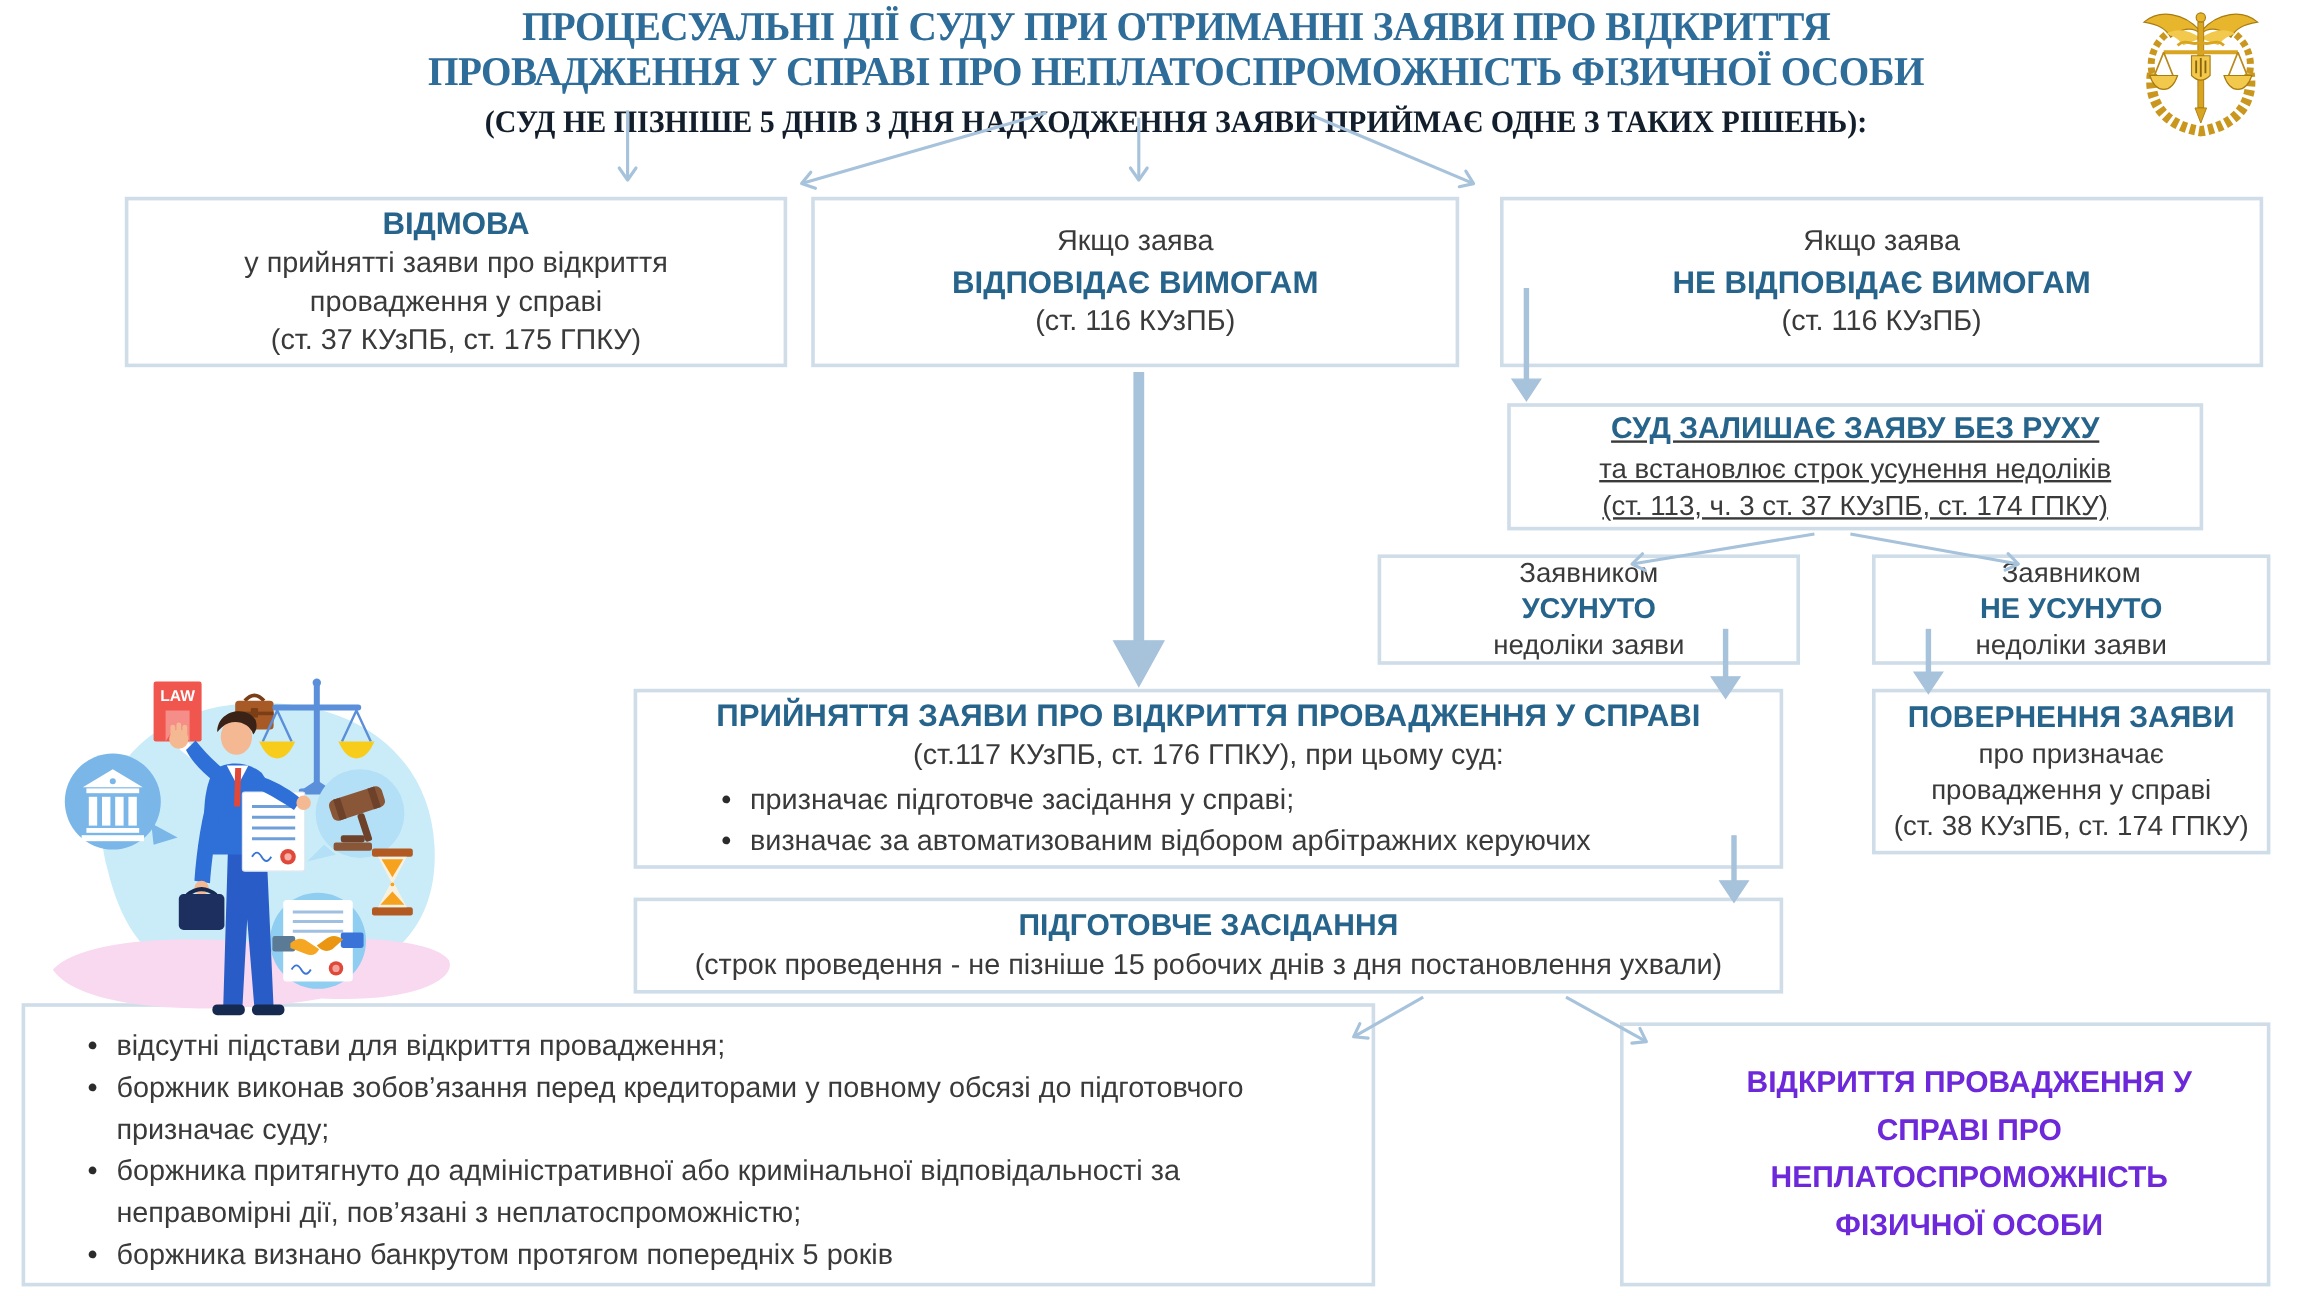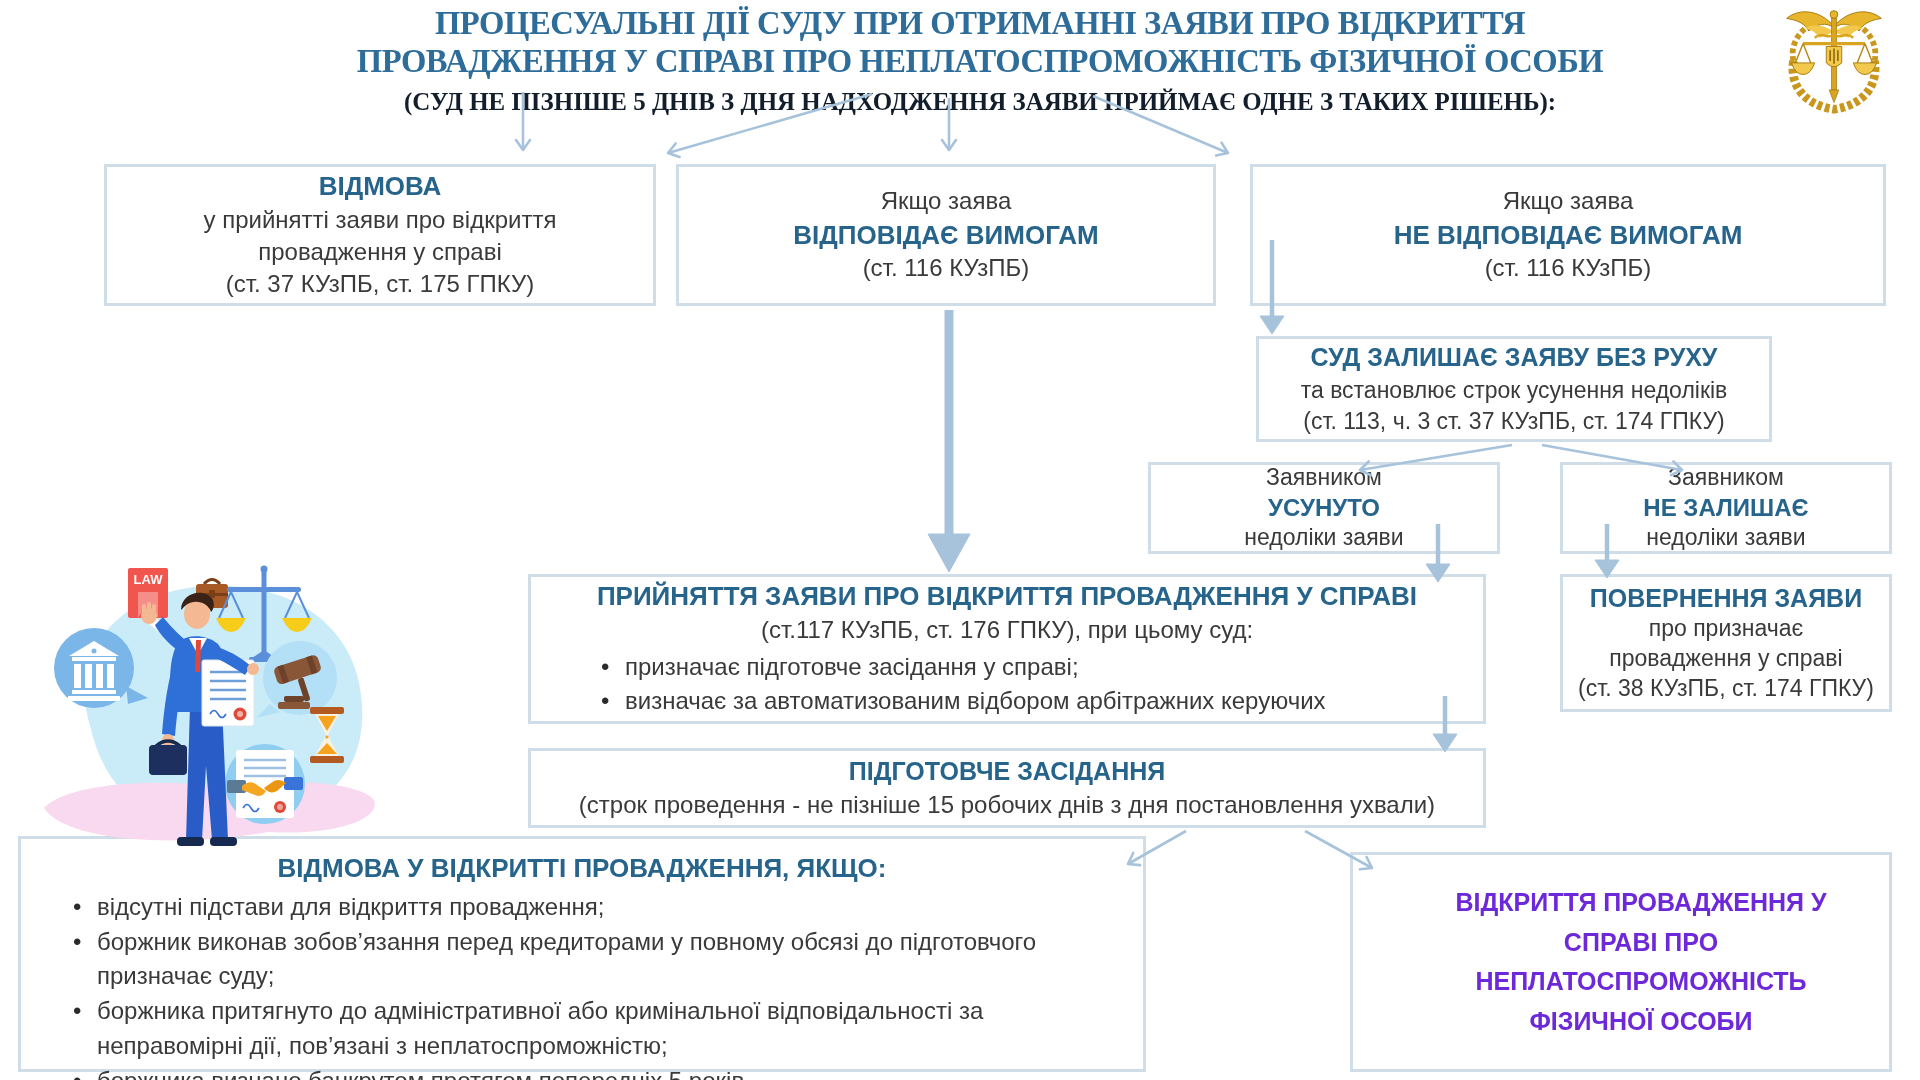--- a/index.html
+++ b/index.html
@@ -19,21 +19,21 @@
   .box{position:absolute;background:#fff;border:3px solid #cfdde9;box-sizing:border-box;
        display:flex;flex-direction:column;justify-content:center;align-items:center;
        text-align:center;line-height:1.34;z-index:1;}
   .bt{color:#27648c;font-weight:bold;font-size:26px;}
   .bl{font-size:24px;color:#3a3a3a;}
   .sm{font-size:23px;}
 
   .bA{left:104px; top:164px; width:552px; height:142px;}
   .bB{left:676px; top:164px; width:540px; height:142px;}
   .bC{left:1250px;top:164px; width:636px; height:142px;}
-  .bSud{left:1256px;top:336px;width:516px;height:106px;}
+  .bSud{left:1256px;top:336px;width:580px;height:106px;text-decoration:underline;}
   .bSud .bt{font-size:25px;} .bSud .bl{font-size:23px;}
   .bFix{left:1148px;top:462px;width:352px;height:92px;line-height:1.28;}
   .bNoFix{left:1560px;top:462px;width:332px;height:92px;line-height:1.28;}
   .bFix .bt,.bNoFix .bt{font-size:24px;}
   .bAcc{left:528px;top:574px;width:958px;height:150px;}
   .bRet{left:1560px;top:574px;width:332px;height:138px;line-height:1.3;}
   .bRet .bt{font-size:25px;} .bRet .bl{font-size:23px;}
   .bPrep{left:528px;top:748px;width:958px;height:80px;}
   .bPrep .bt{font-size:25px;}
   .bRefOpen{left:18px;top:836px;width:1128px;height:236px;justify-content:flex-start;
@@ -121,21 +121,21 @@
   </div>
 
   <div class="box bFix">
     <div class="bl sm">Заявником</div>
     <div class="bt">УСУНУТО</div>
     <div class="bl sm">недоліки заяви</div>
   </div>
 
   <div class="box bNoFix">
     <div class="bl sm">Заявником</div>
-    <div class="bt">НЕ ЗАЛИШАЄ</div>
+    <div class="bt">НЕ УСУНУТО</div>
     <div class="bl sm">недоліки заяви</div>
   </div>
 
   <div class="box bAcc">
     <div class="bt">ПРИЙНЯТТЯ ЗАЯВИ ПРО ВІДКРИТТЯ ПРОВАДЖЕННЯ У СПРАВІ</div>
     <div class="bl">(ст.117 КУзПБ, ст. 176 ГПКУ), при цьому суд:</div>
     <ul class="blist">
       <li>призначає підготовче засідання у справі;</li>
       <li>визначає за автоматизованим відбором арбітражних керуючих</li>
     </ul>
@@ -147,21 +147,20 @@
     <div class="bl">провадження у справі</div>
     <div class="bl">(ст. 38 КУзПБ, ст. 174 ГПКУ)</div>
   </div>
 
   <div class="box bPrep">
     <div class="bt">ПІДГОТОВЧЕ ЗАСІДАННЯ</div>
     <div class="bl">(строк проведення - не пізніше 15 робочих днів з дня постановлення ухвали)</div>
   </div>
 
   <div class="box bRefOpen">
-    <div class="bt">ВІДМОВА У ВІДКРИТТІ ПРОВАДЖЕННЯ, ЯКЩО:</div>
     <ul class="blist">
       <li>відсутні підстави для відкриття провадження;</li>
       <li>боржник виконав зобов’язання перед кредиторами у повному обсязі до підготовчого призначає суду;</li>
       <li>боржника притягнуто до адміністративної або кримінальної відповідальності за неправомірні дії, пов’язані з неплатоспроможністю;</li>
       <li>боржника визнано банкрутом протягом попередніх 5 років</li>
     </ul>
   </div>
 
   <div class="box bOpen">
     <div class="ot">ВІДКРИТТЯ ПРОВАДЖЕННЯ У</div>

